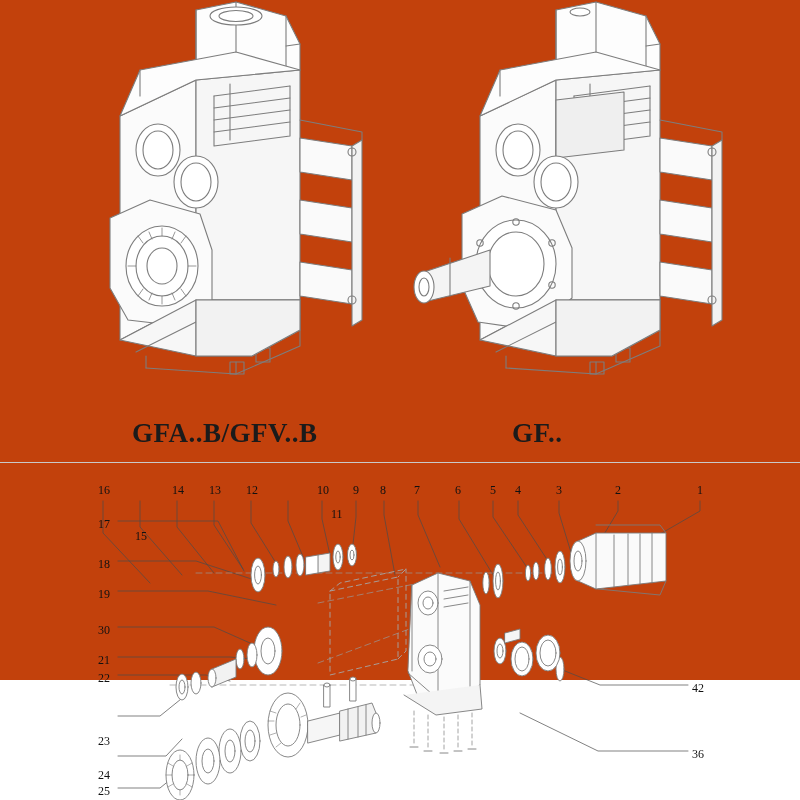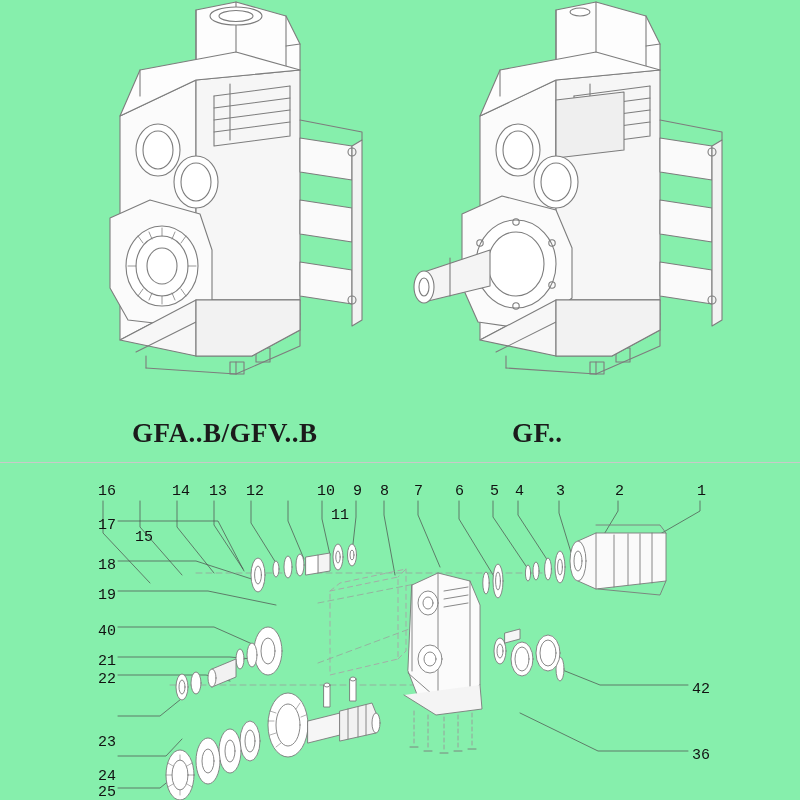--- a/index.html
+++ b/index.html
@@ -10,22 +10,22 @@
   body {
     width: 800px;
     height: 800px;
     font-family: "Liberation Serif", serif;
     overflow: hidden;
     position: relative;
   }
   #page {
     position: relative;
     width: 800px;
-    height: 800px;
-    background: #86efac;
+    height: 680px;
+    background: #c2410c;
   }
   
   #top-drawings {
     position: absolute;
     left: 0;
     top: 0;
     width: 800px;
     height: 410px;
   }
   #caption-row {
@@ -60,22 +60,22 @@
   #exploded {
     position: absolute;
     left: 0;
     top: 463px;
     width: 800px;
     height: 337px;
     overflow: hidden;
   }
   .num {
     position: absolute;
-    font-family: Liberation Mono, monospace;
-    font-size: 15px;
+    font-family: Liberation Serif, serif;
+    font-size: 12px;
     color: #111;
     line-height: 1;
     white-space: nowrap;
   }
   svg { display: block; }
 </style>
 </head>
 <body>
 
 <div id="page">
@@ -417,21 +417,21 @@
     <span class="num" style="left:455px; top:484px;">6</span>
     <span class="num" style="left:490px; top:484px;">5</span>
     <span class="num" style="left:515px; top:484px;">4</span>
     <span class="num" style="left:556px; top:484px;">3</span>
     <span class="num" style="left:615px; top:484px;">2</span>
     <span class="num" style="left:697px; top:484px;">1</span>
 
     <span class="num" style="left:98px; top:518px;text-align:center;">17</span>
     <span class="num" style="left:98px; top:558px;">18</span>
     <span class="num" style="left:98px; top:588px;">19</span>
-    <span class="num" style="left:98px; top:624px;">40</span>
+    <span class="num" style="left:98px; top:624px;">30</span>
     <span class="num" style="left:98px; top:654px;">21</span>
     <span class="num" style="left:98px; top:672px;">22</span>
     <span class="num" style="left:98px; top:735px;">23</span>
     <span class="num" style="left:98px; top:753px;margin-top:16px;">24</span>
     <span class="num" style="left:98px; top:785px;">25</span>
 
     <span class="num" style="left:692px; top:682px;">42</span>
     <span class="num" style="left:692px; top:748px;">36</span>
   </div>
 

